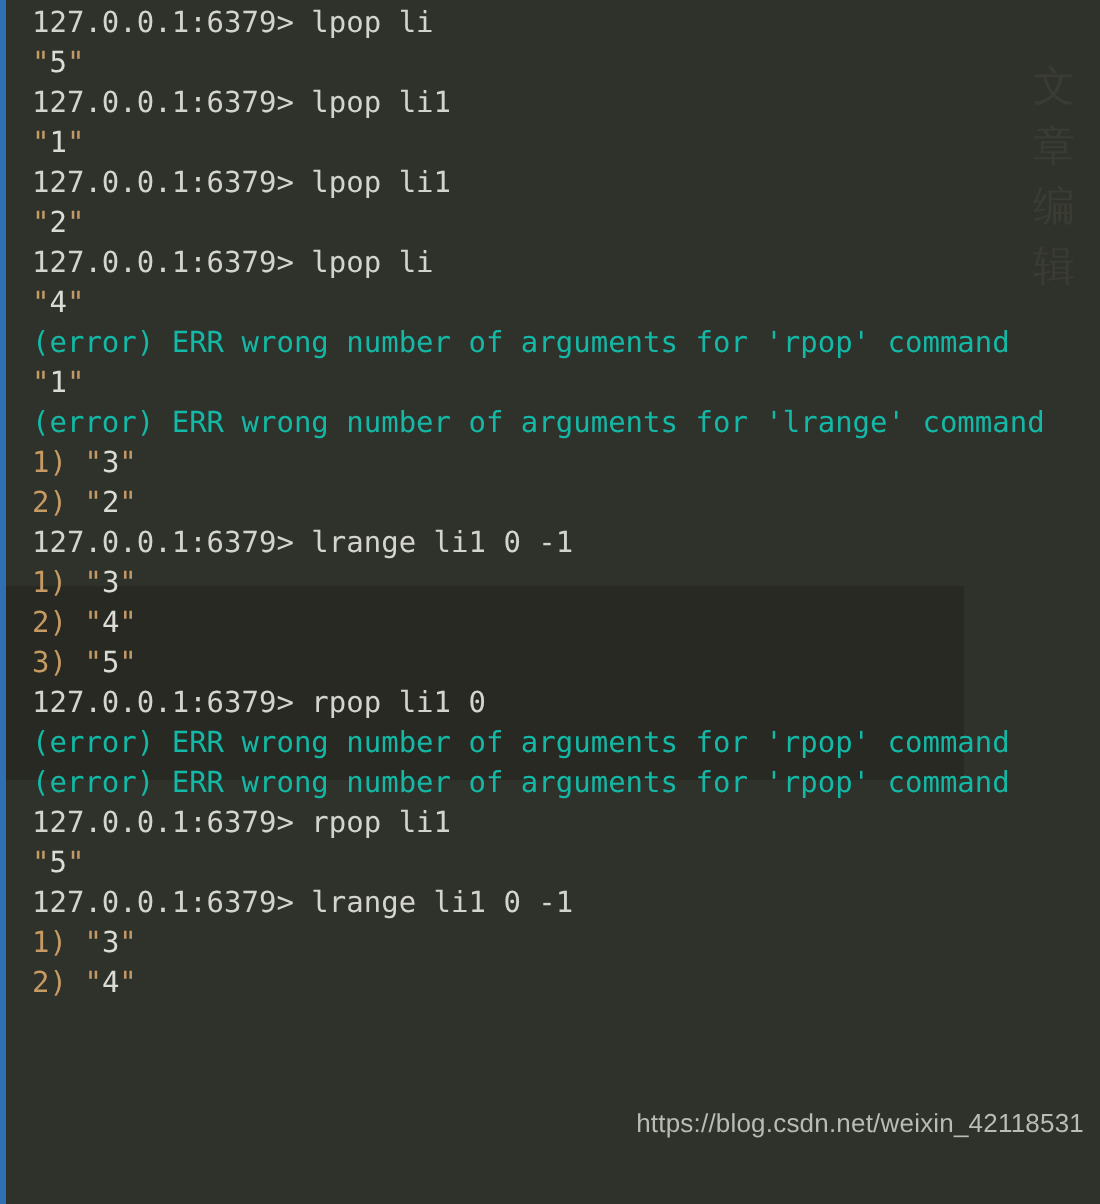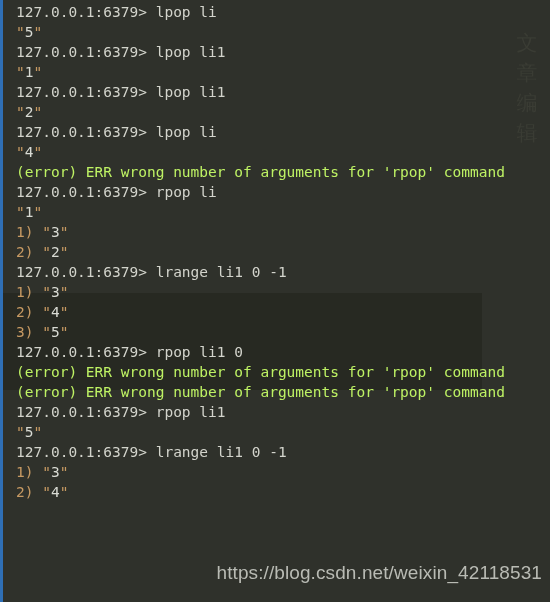--- a/index.html
+++ b/index.html
@@ -44,21 +44,21 @@
     z-index: 2;
     padding: 2px 0 0 16px;
   }
   .line {
     height: 20px;
     white-space: pre;
     overflow: hidden;
   }
   .seg-prompt   { color: #d3d4cc; }
   .seg-command  { color: #d3d4cc; }
-  .seg-error    { color: #bef264; }
+  .seg-error    { color: #14b8a6; }
   .seg-quote    { color: #c79a63; }
   .seg-value    { color: #d9dbd4; }
   .seg-index    { color: #c79a63; }
   
   #watermark-vertical {
     position: absolute;
     right: 10px;
     top: 28px;
     width: 26px;
     z-index: 0;
@@ -66,25 +66,25 @@
     font-family: "DejaVu Sans", sans-serif;
     font-size: 21px;
     line-height: 30px;
     text-align: center;
     letter-spacing: 0;
     user-select: none;
   }
   #watermark-url {
     position: absolute;
     right: 8px;
-    bottom: 19px;
+    bottom: 30px;
     z-index: 6;
     color: #b9bbb4;
     font-family: "Liberation Sans", sans-serif;
-    font-size: 19px;
+    font-size: 13px;
     letter-spacing: 0.1px;
     user-select: none;
   }
 </style>
 </head>
 <body>
 
 <div id="terminal" style="background: rgb(47, 49, 43); width: 550px; height: 602px; color: rgb(211, 212, 204);">
 
   <div id="left-stripe" style="background: rgb(47, 111, 181); height: 602px;"></div>
@@ -96,22 +96,22 @@
   <div id="lines">
       <div class="line"><span class="seg-prompt">127.0.0.1:6379&gt;</span><span class="seg-command"> lpop li</span></div>
       <div class="line"><span class="seg-quote">"</span><span class="seg-value">5</span><span class="seg-quote">"</span></div>
       <div class="line"><span class="seg-prompt">127.0.0.1:6379&gt;</span><span class="seg-command"> lpop li1</span></div>
       <div class="line"><span class="seg-quote">"</span><span class="seg-value">1</span><span class="seg-quote">"</span></div>
       <div class="line"><span class="seg-prompt">127.0.0.1:6379&gt;</span><span class="seg-command"> lpop li1</span></div>
       <div class="line"><span class="seg-quote">"</span><span class="seg-value">2</span><span class="seg-quote">"</span></div>
       <div class="line"><span class="seg-prompt">127.0.0.1:6379&gt;</span><span class="seg-command"> lpop li</span></div>
       <div class="line"><span class="seg-quote">"</span><span class="seg-value">4</span><span class="seg-quote">"</span></div>
       <div class="line"><span class="seg-error">(error) ERR wrong number of arguments for 'rpop' command</span></div>
-      <div class="line"><span class="seg-prompt">127.0.0.1:6379&gt;</span><span class="seg-command"> rpop li</span></div>
       <div class="line"><span class="seg-quote">"</span><span class="seg-value">1</span><span class="seg-quote">"</span></div>
+      <div class="line"><span class="seg-error">(error) ERR wrong number of arguments for 'lrange' command</span></div>
       <div class="line"><span class="seg-index">1)</span><span class="seg-quote"> "</span><span class="seg-value">3</span><span class="seg-quote">"</span></div>
       <div class="line"><span class="seg-index">2)</span><span class="seg-quote"> "</span><span class="seg-value">2</span><span class="seg-quote">"</span></div>
       <div class="line"><span class="seg-prompt">127.0.0.1:6379&gt;</span><span class="seg-command"> lrange li1 0 -1</span></div>
       <div class="line"><span class="seg-index">1)</span><span class="seg-quote"> "</span><span class="seg-value">3</span><span class="seg-quote">"</span></div>
       <div class="line"><span class="seg-index">2)</span><span class="seg-quote"> "</span><span class="seg-value">4</span><span class="seg-quote">"</span></div>
       <div class="line"><span class="seg-index">3)</span><span class="seg-quote"> "</span><span class="seg-value">5</span><span class="seg-quote">"</span></div>
       <div class="line"><span class="seg-prompt">127.0.0.1:6379&gt;</span><span class="seg-command"> rpop li1 0</span></div>
       <div class="line"><span class="seg-error">(error) ERR wrong number of arguments for 'rpop' command</span></div>
       <div class="line"><span class="seg-error">(error) ERR wrong number of arguments for 'rpop' command</span></div>
       <div class="line"><span class="seg-prompt">127.0.0.1:6379&gt;</span><span class="seg-command"> rpop li1</span></div>

